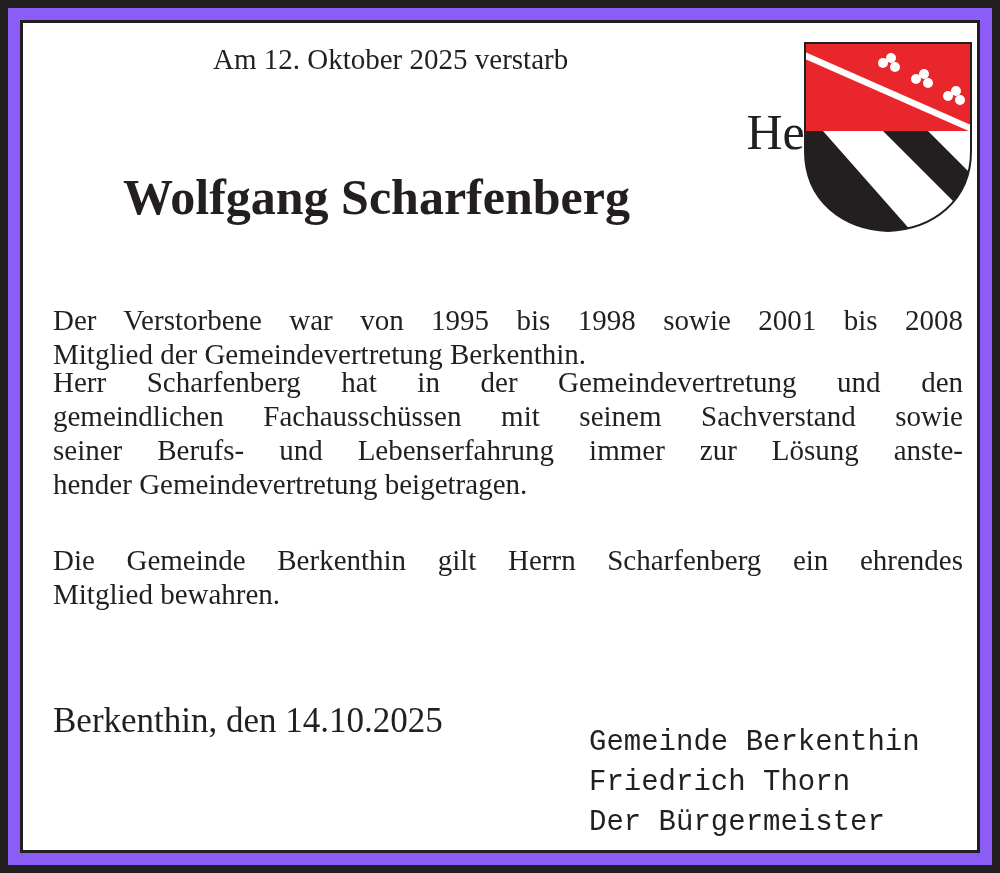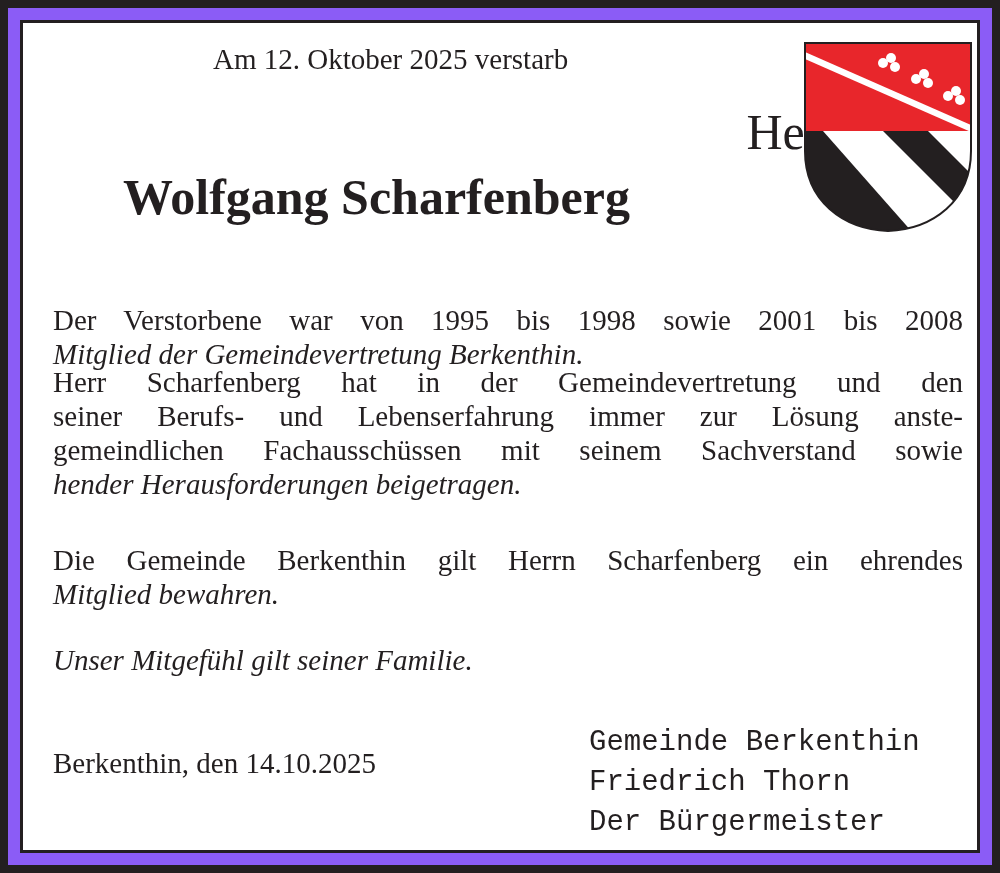--- a/index.html
+++ b/index.html
@@ -7,23 +7,23 @@
          font-family:"Liberation Serif","DejaVu Serif",serif; color:#231f20; }
   .outer { position:absolute; left:8px; top:8px; width:984px; height:857px; background:#8b5cf6; }
   .inner { position:absolute; left:12px; top:12px; right:12px; bottom:12px; border:3px solid #231f20; background:#fff; }
   .abs { position:absolute; white-space:nowrap; }
   .date-line { left:205px; top:35px; font-size:29px; }
   .herr { left:0; width:830px; text-align:right; top:95px; font-size:50px; font-weight:normal; }
   .name { left:115px; top:160px; font-size:50px; font-weight:bold; }
   .crest { position:absolute; left:795px; top:33px; width:170px; height:192px; }
   .para { position:absolute; left:45px; width:910px; font-size:29px; line-height:34px; text-align:justify; }
   .para span.line { display:block; text-align-last:justify; }
-  .para span.last { text-align-last:left;font-style:italic; }
+  .para span.last { text-align-last:left; }
   .p1 { top:274px;margin-top:21px; } .p2 { top:357px; } .p3 { top:535px; } .p4 { top:635px; }
-  .place { left:45px; top:739px; font-size:29px; }
+  .place { left:45px; top:693px; font-size:35px; }
   .sig { left:581px; top:715px; font-size:29px; line-height:40px;font-family:Liberation Mono, monospace; }
 </style>
 </head>
 <body>
 
 <div class="outer">
   <div class="inner"></div>
 
   <div class="abs date-line">Am 12. Oktober 2025 verstarb</div>
   <div class="abs herr">Herr</div>
@@ -55,30 +55,27 @@
     </g>
     <path d="M2 2 H168 V110 C168 160 130 188 85 190 C40 188 2 160 2 110 Z" fill="none" stroke="#231f20" stroke-width="2"></path>
   </svg>
 
   <div class="para p1">
     <span class="line">Der Verstorbene war von 1995 bis 1998 sowie 2001 bis 2008</span>
     <span class="line last">Mitglied der Gemeindevertretung Berkenthin.</span>
   </div>
   <div class="para p2">
     <span class="line">Herr Scharfenberg hat in der Gemeindevertretung und den</span>
+    <span class="line">gemeindlichen Fachausschüssen mit seinem Sachverstand sowie</span>
     <span class="line">seiner Berufs- und Lebenserfahrung immer zur Lösung anste-</span>
-    <span class="line">gemeindlichen Fachausschüssen mit seinem Sachverstand sowie</span>
-    <span class="line last">hender Herausforderungen beigetragen.</span>
+    <span class="line last">hender Gemeindevertretung beigetragen.</span>
   </div>
   <div class="para p3">
     <span class="line">Die Gemeinde Berkenthin gilt Herrn Scharfenberg ein ehrendes</span>
     <span class="line last">Mitglied bewahren.</span>
-  </div>
-  <div class="para p4">
-    <span class="line last">Unser Mitgefühl gilt seiner Familie.</span>
   </div>
 
   <div class="abs place">Berkenthin, den 14.10.2025</div>
   <div class="abs sig">
     <div>Gemeinde Berkenthin</div>
     <div>Friedrich Thorn</div>
     <div>Der Bürgermeister</div>
   </div>
 </div>
 

